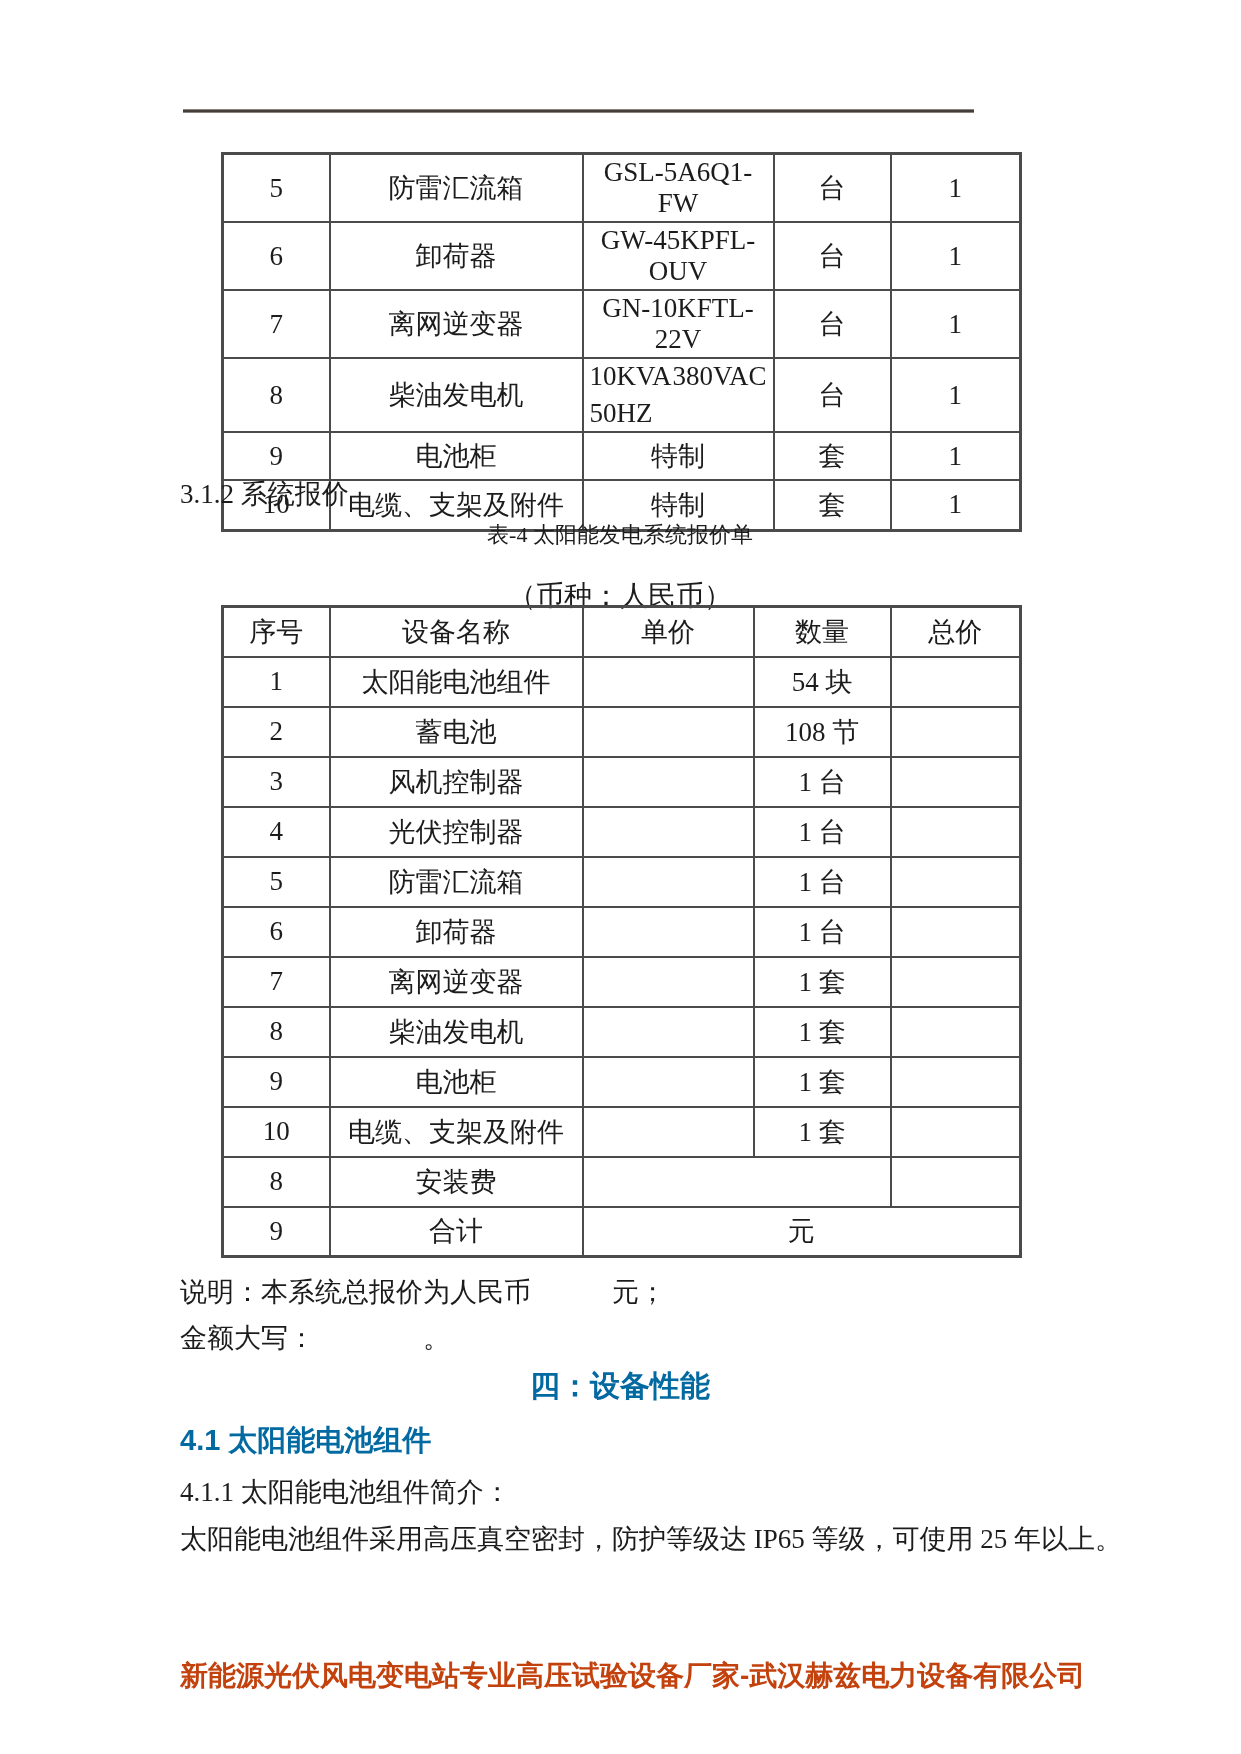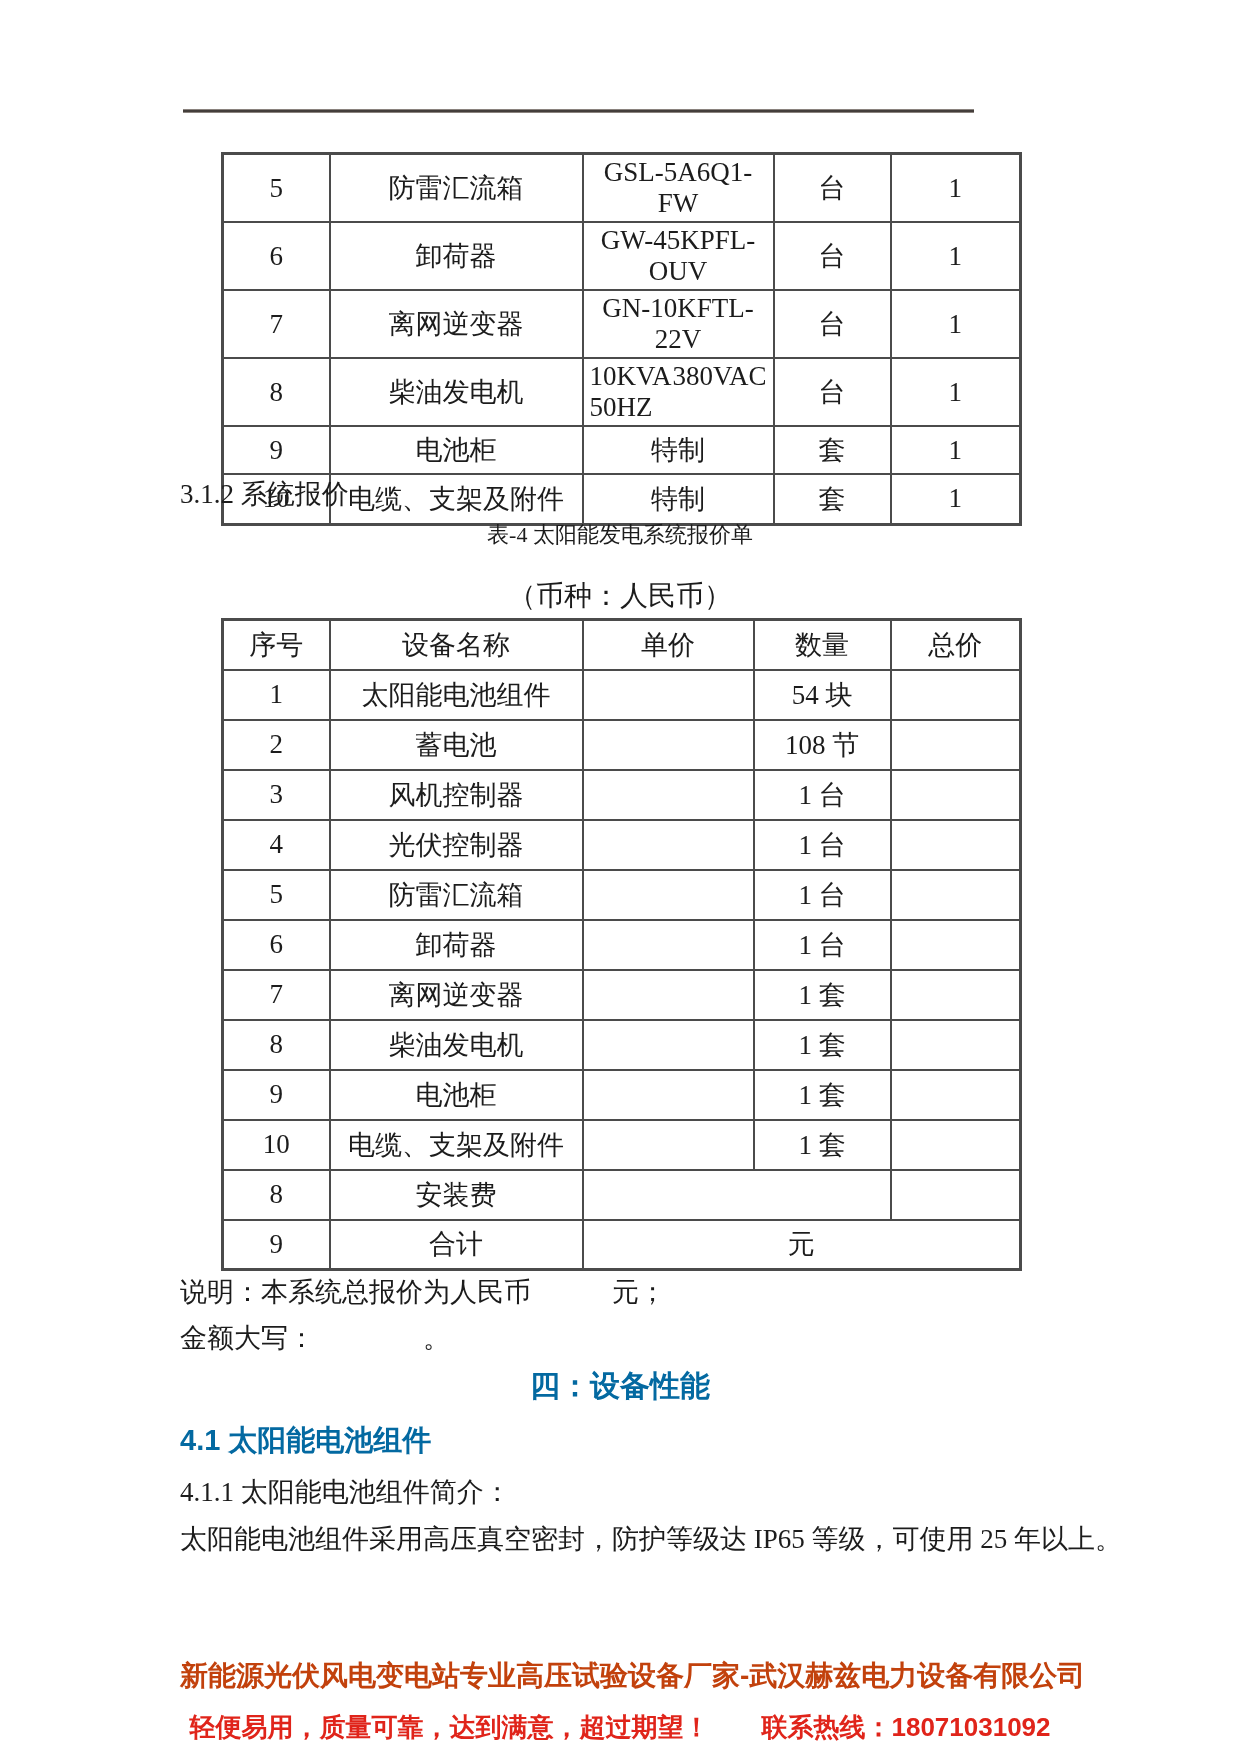--- a/index.html
+++ b/index.html
@@ -33,21 +33,21 @@
     vertical-align:middle;
     color:#1c1c1c;
     padding:2px 6px;
     overflow:hidden;
   }
   td.small-text { font-size:21px; }
   td.left-align { text-align:left; vertical-align:middle; }
   td.top-left   { text-align:left; vertical-align:top; padding-top:8px; }
   td.model-two-line { vertical-align:top; padding:8px 10px 0 10px; }
   .model-l1 { display:flex; justify-content:space-between; }
-  .model-l2 { text-align:left; margin-top:0; }
+  .model-l2 { text-align:left; margin-top:6px; }
   .body-line {
     position:absolute; left:180px;
     font-size:27px; white-space:nowrap;
   }
   .center-col {
     position:absolute; left:180px; width:880px;
     text-align:center; white-space:nowrap;
   }
   .heading-sans {
     font-family:"Liberation Sans","DejaVu Sans",sans-serif;
@@ -126,21 +126,21 @@
     </tr>
   </tbody>
     </table>
 
   <div class="body-line" style="top:476px">3.1.2 系统报价</div>
 
   <div class="center-col" style="top:520px; font-size:22px">表-4 太阳能发电系统报价单</div>
 
   <div class="center-col" style="top:577px; font-size:28px">（币种：人民币）</div>
 
-  <table class="doc-table" style="left:221px; top:618px; width:798px;">
+  <table class="doc-table" style="left:221px; top:605px; width:798px;">
     <colgroup>
       <col style="width:107px">
         <col style="width:253px">
         <col style="width:171px">
       <col style="width:137px">
         <col style="width:130px">
     </colgroup>
     <tbody>
         <tr style="height:50px">
       <th>序号</th>
@@ -241,15 +241,14 @@
 
   <div class="body-line heading-sans" style="top:1421px; font-size:29px">4.1 太阳能电池组件</div>
 
   <div class="body-line" style="top:1474px">4.1.1 太阳能电池组件简介：</div>
 
   <div class="body-line" style="top:1521px">太阳能电池组件采用高压真空密封，防护等级达 IP65 等级，可使用 25 年以上。</div>
 
 
   <div class="center-col footer-red" style="top: 1657px; font-size: 28px; color: #c2410c;">新能源光伏风电变电站专业高压试验设备厂家-武汉赫兹电力设备有限公司</div>
 
-  <div class="center-col footer-red" style="top: 1710px; font-size: 26px; color: rgb(224, 36, 26);">轻便易用，质量可靠，达到满意，超过期望！　　联系热线：18071031092</div>
 
 </div>
 
 </body></html>

